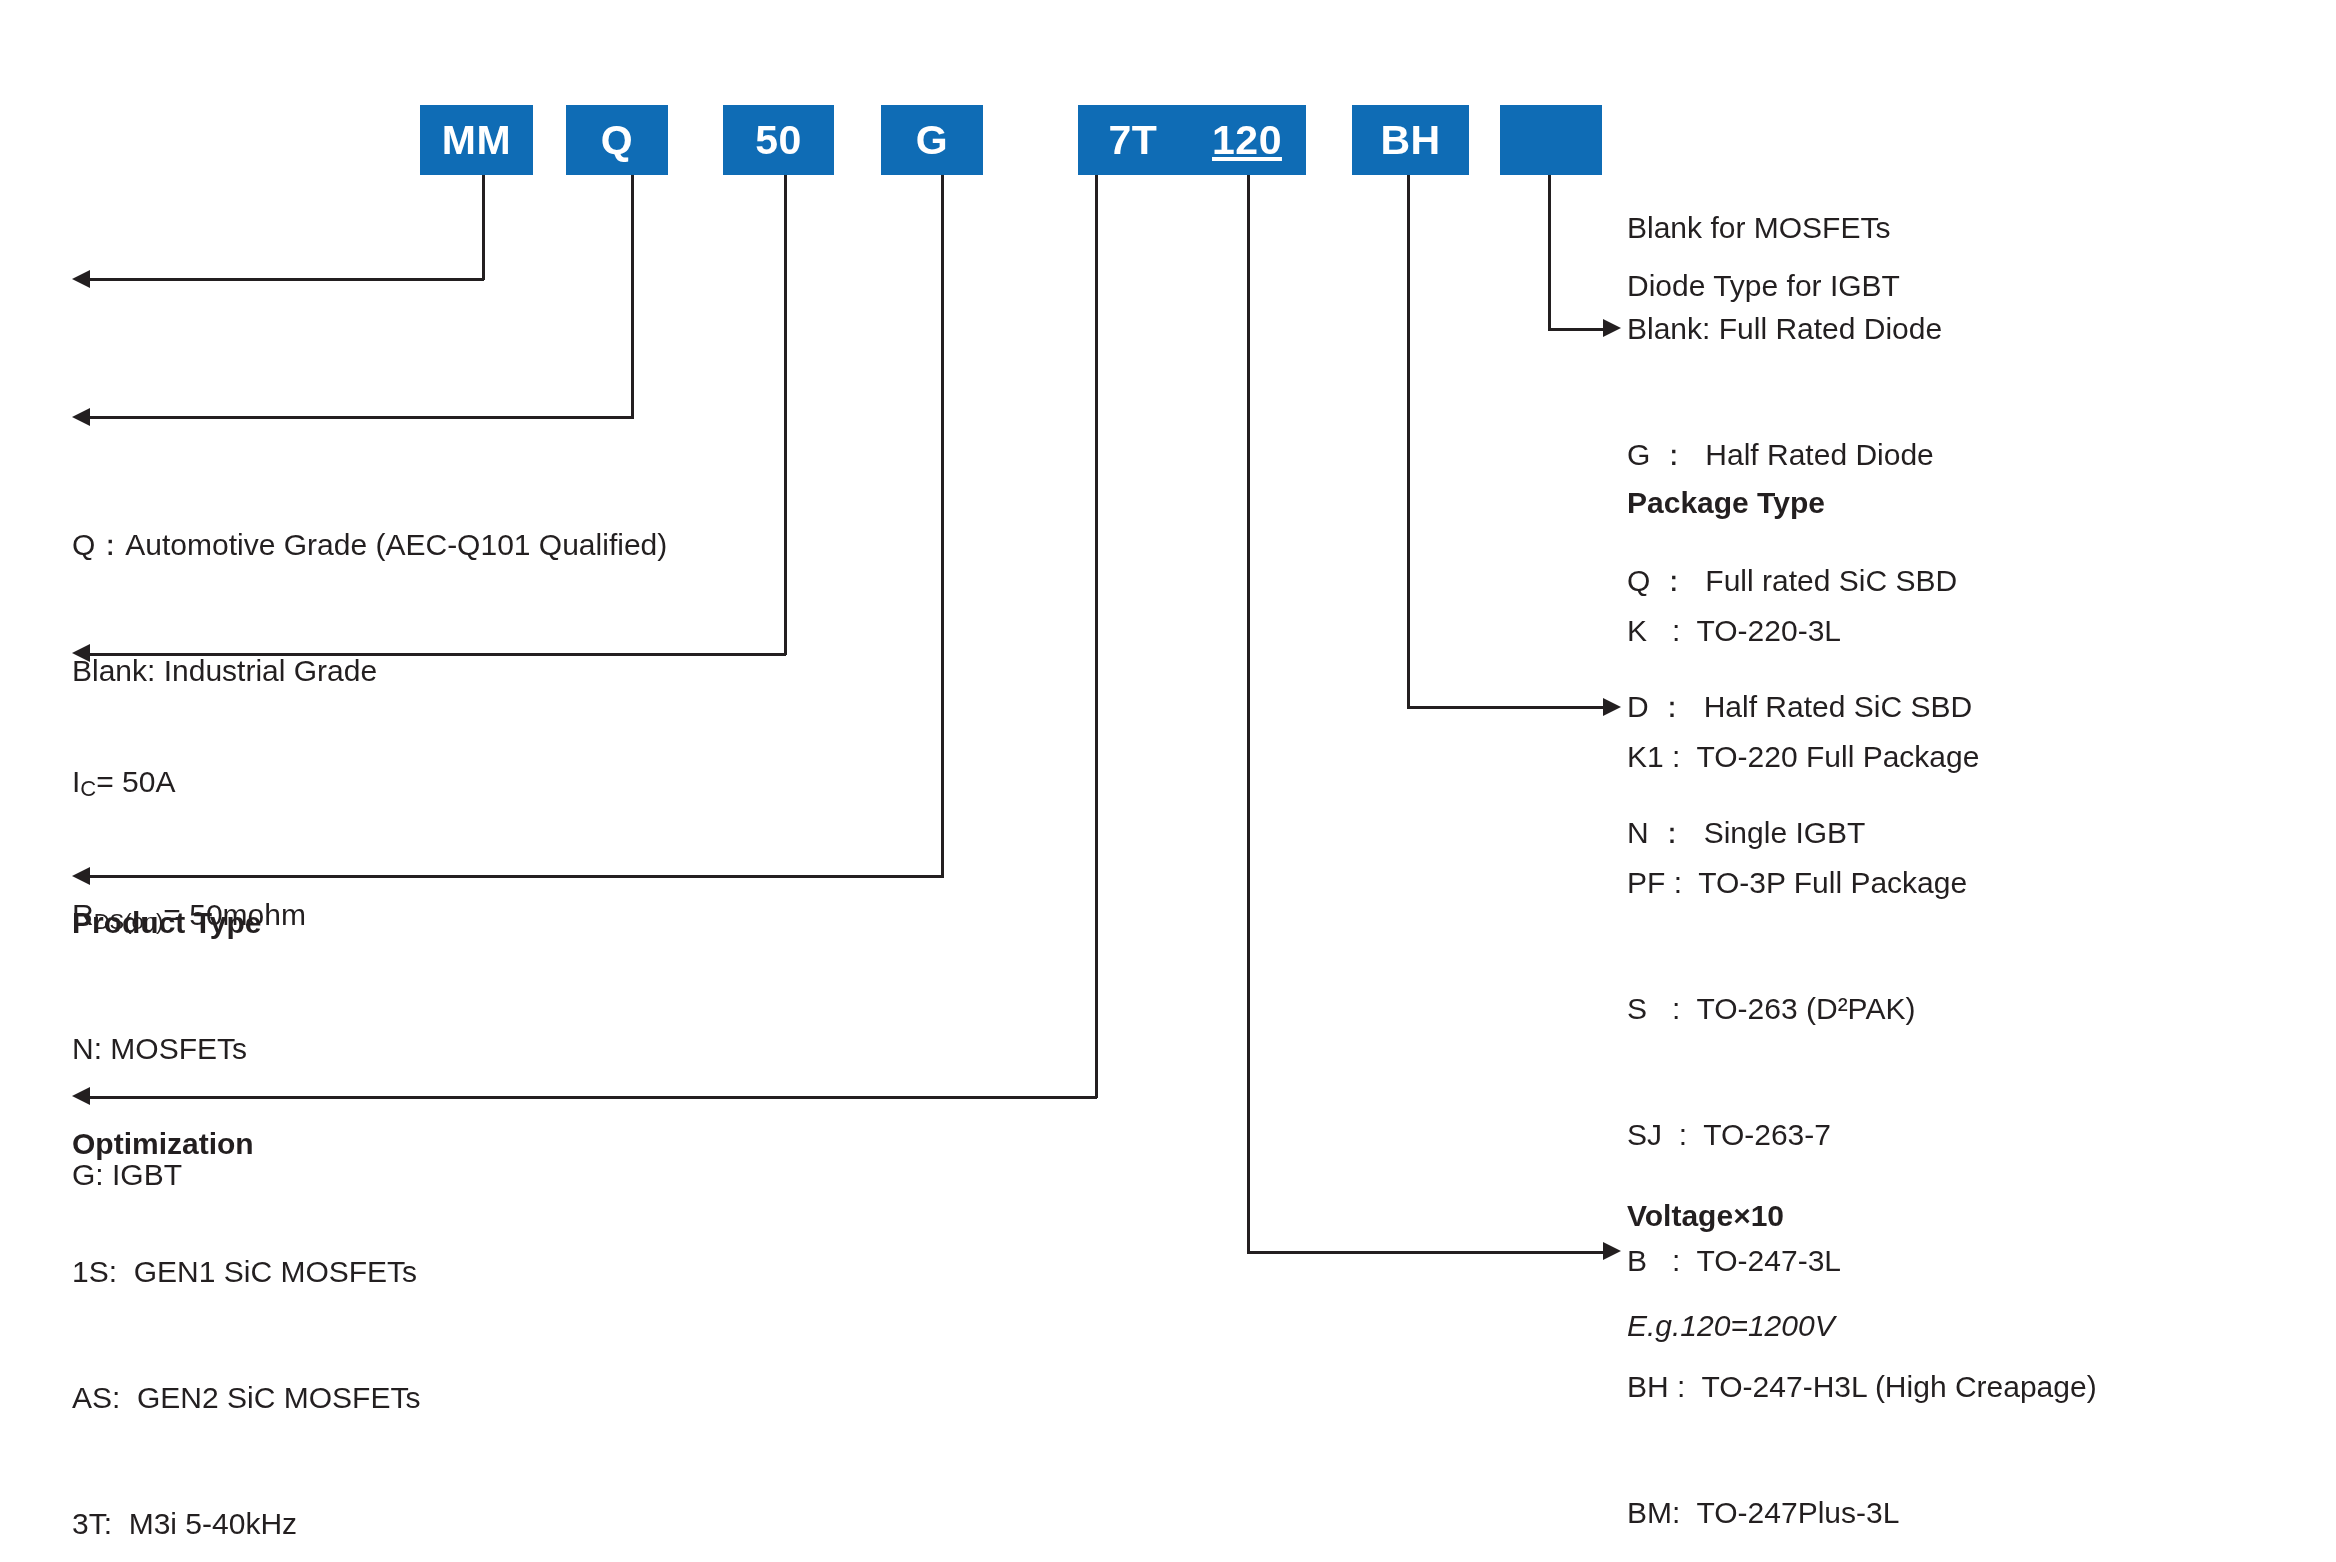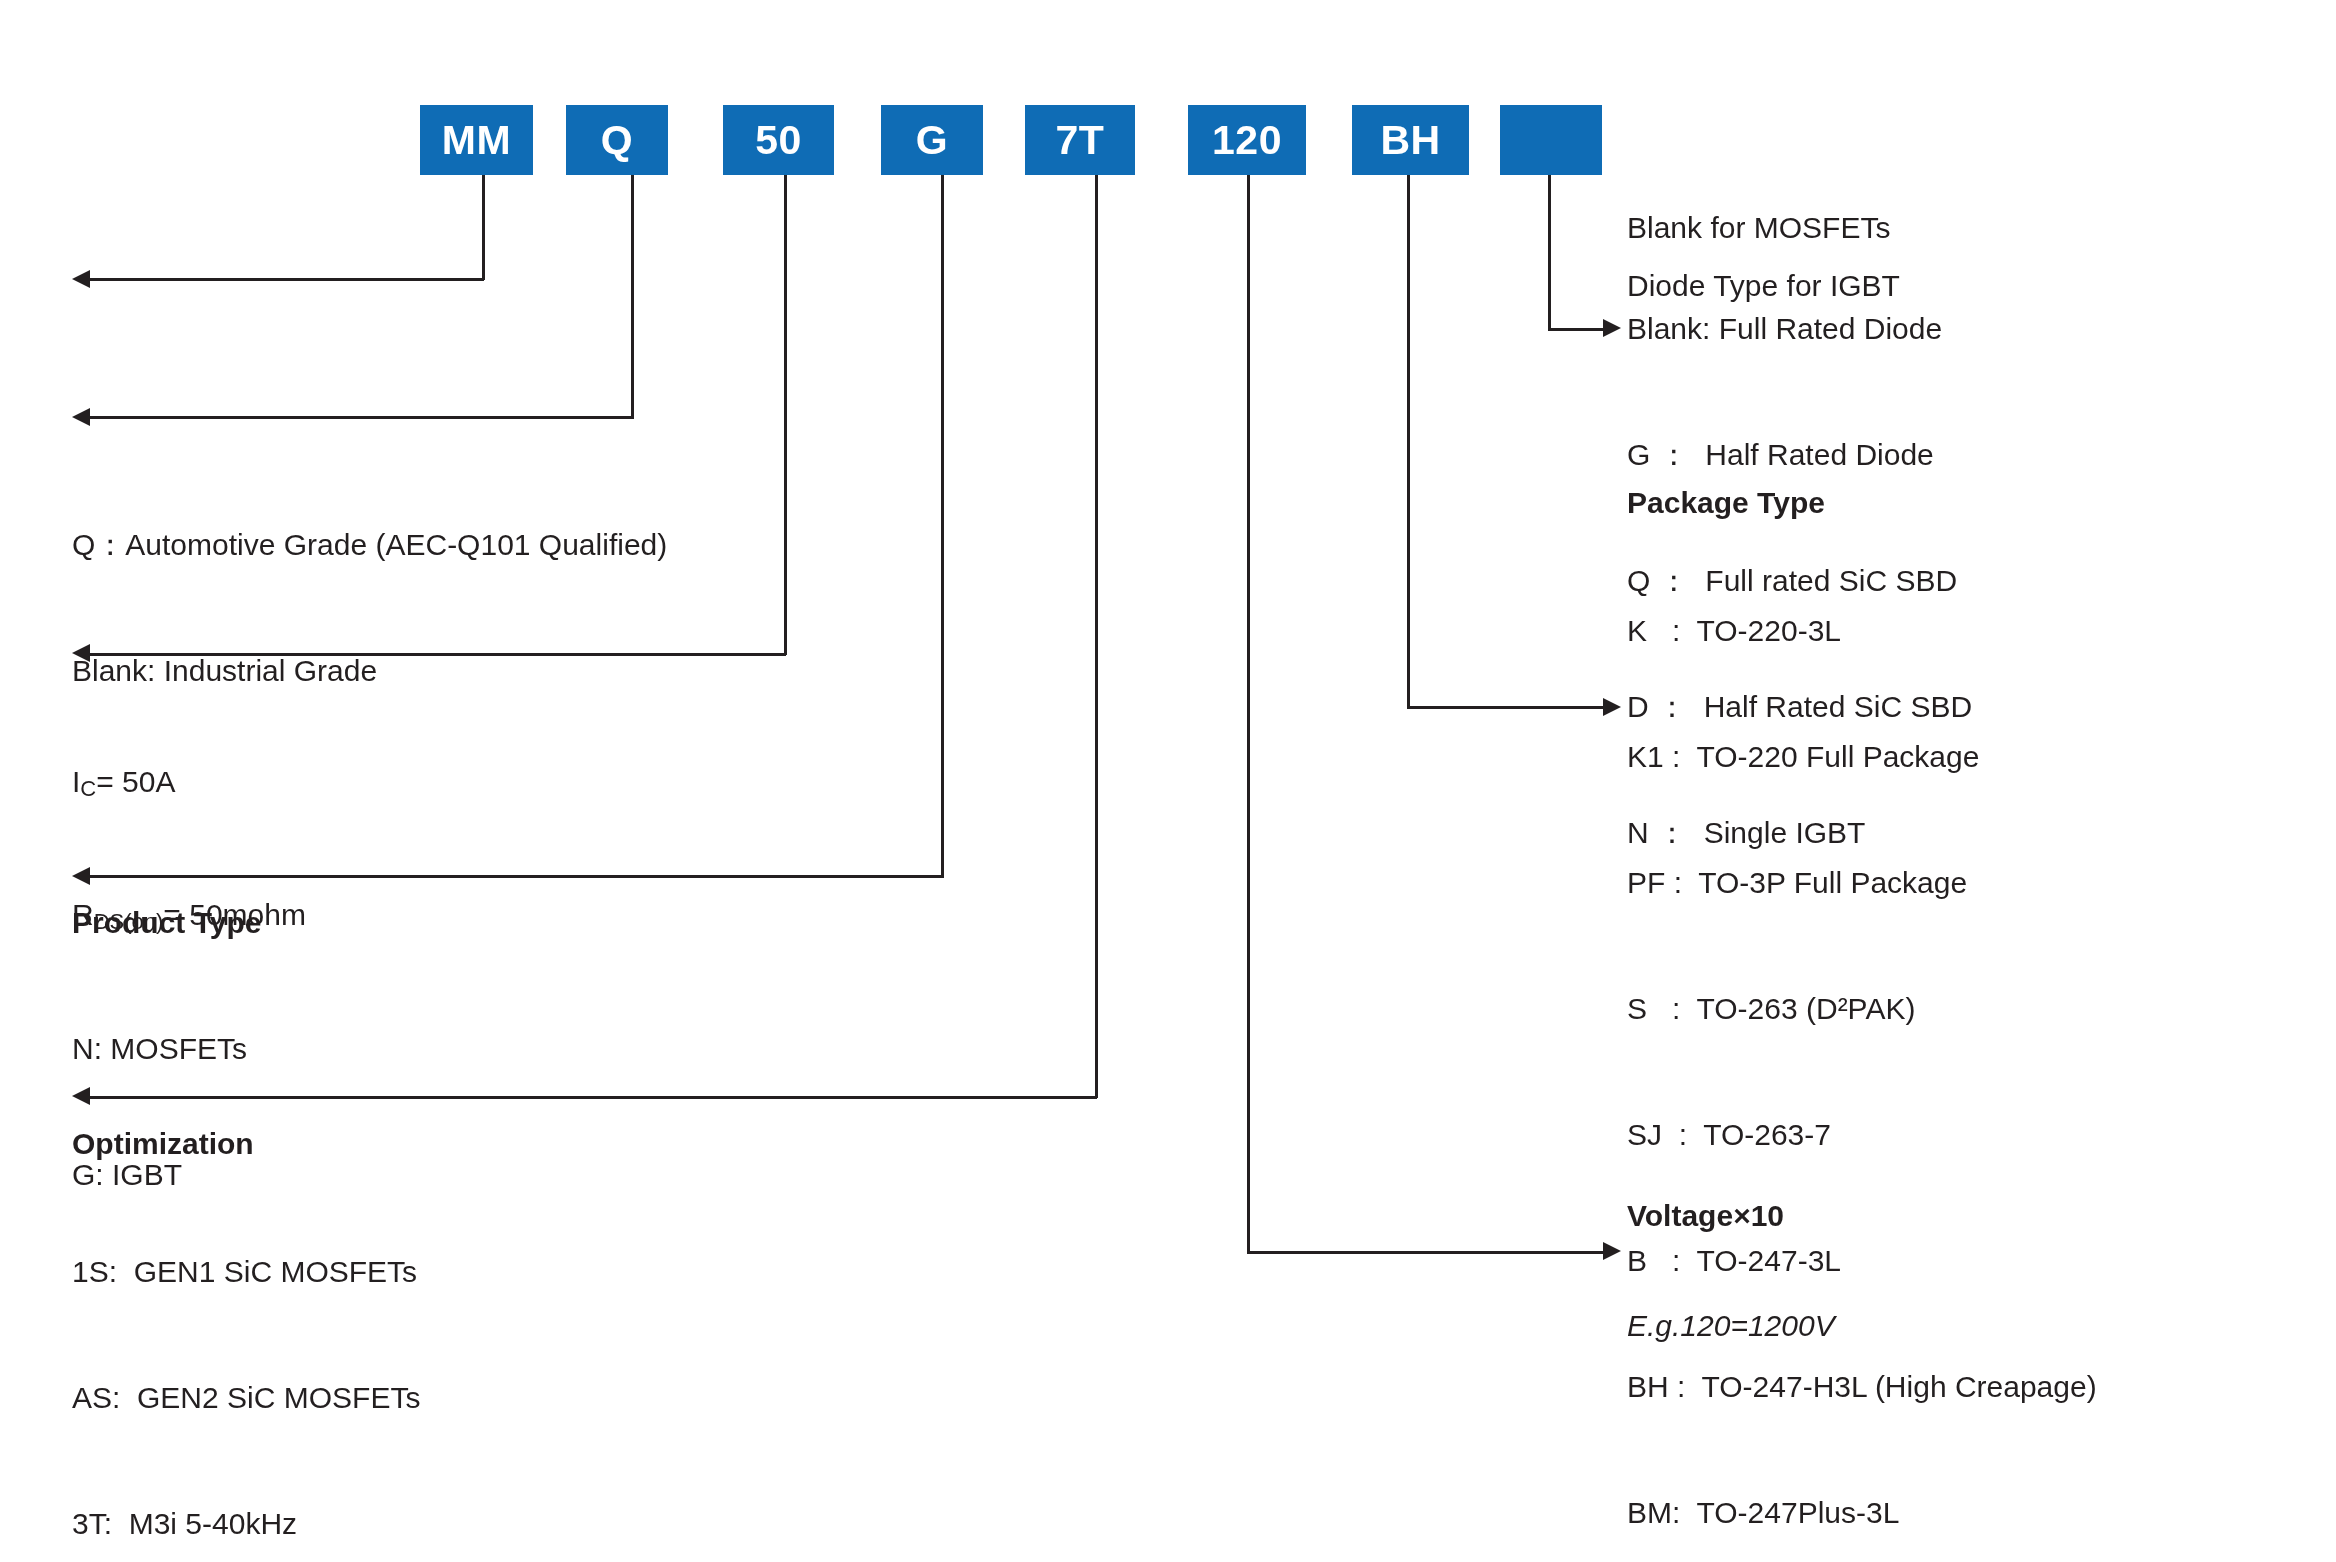--- a/index.html
+++ b/index.html
@@ -79,22 +79,22 @@
 </style>
 </head>
 <body>
 
 <div id="stage">
 
   <div class="code-box" style="left:420px; width:113px;">MM</div>
   <div class="code-box" style="left:566px; width:102px;">Q</div>
   <div class="code-box" style="left:723px; width:111px;">50</div>
   <div class="code-box" style="left:881px; width:102px;">G</div>
-  <div class="code-box" style="left:1025px; width:110px;">7T</div>
-  <div class="code-box" style="left:1188px; width:118px;">120</div>
+  <div class="code-box" style="left:1078px; width:110px;">7T</div>
+  <div class="code-box" style="left:1188px; width:118px;text-decoration:underline;">120</div>
   <div class="code-box" style="left:1352px; width:117px;">BH</div>
   <div class="code-box" style="left:1500px; width:102px;"></div>
 
   <div class="ln v" style="left:482px; top:127px; height:105px;"></div>
   <div class="ln h" style="left:90px; top:230px; width:394px;"></div>
   <div class="arrow-left" style="left:72px; top:222px;"></div>
 
   <div class="ln v" style="left:631px; top:127px; height:244px;"></div>
   <div class="ln h" style="left:90px; top:368px; width:544px;"></div>
   <div class="arrow-left" style="left:72px; top:360px;"></div>

